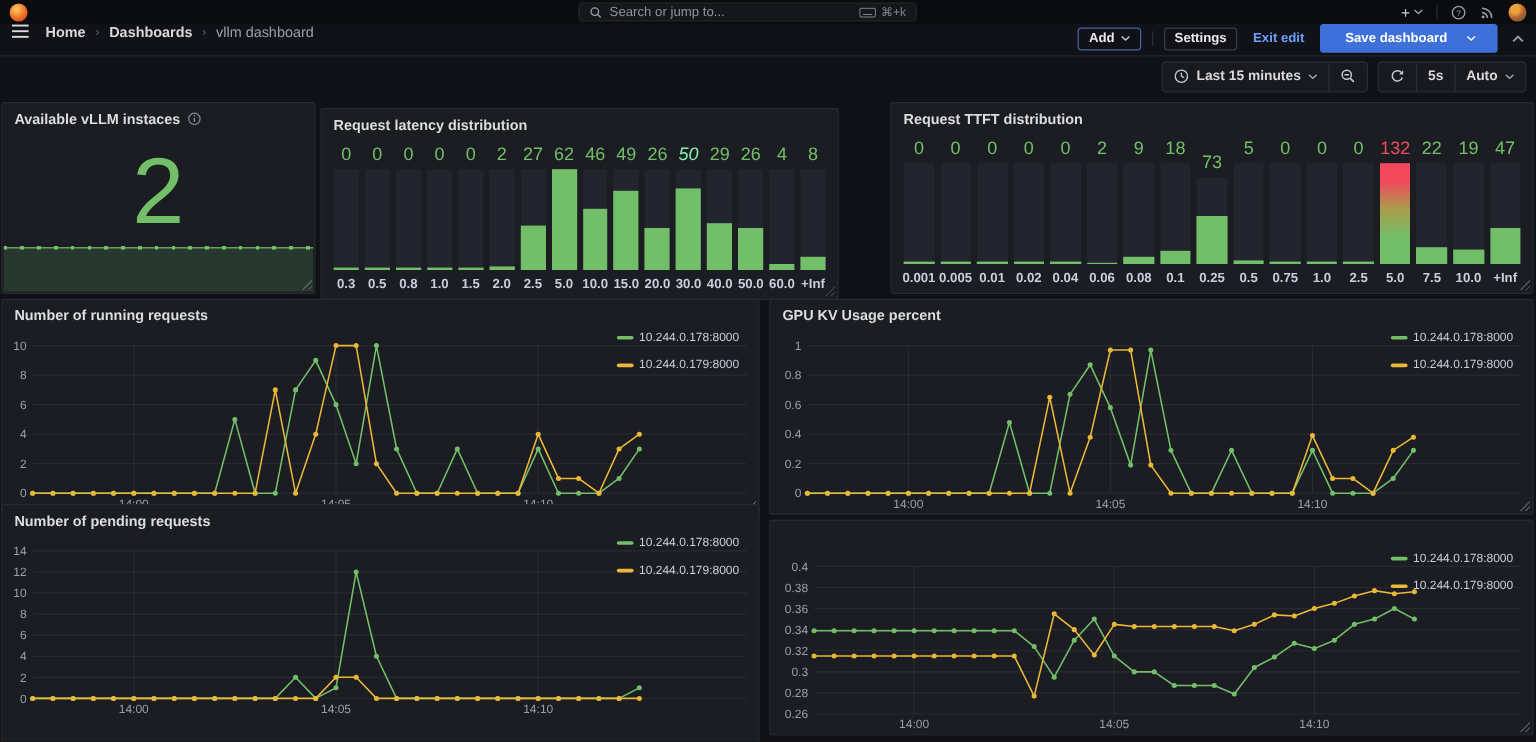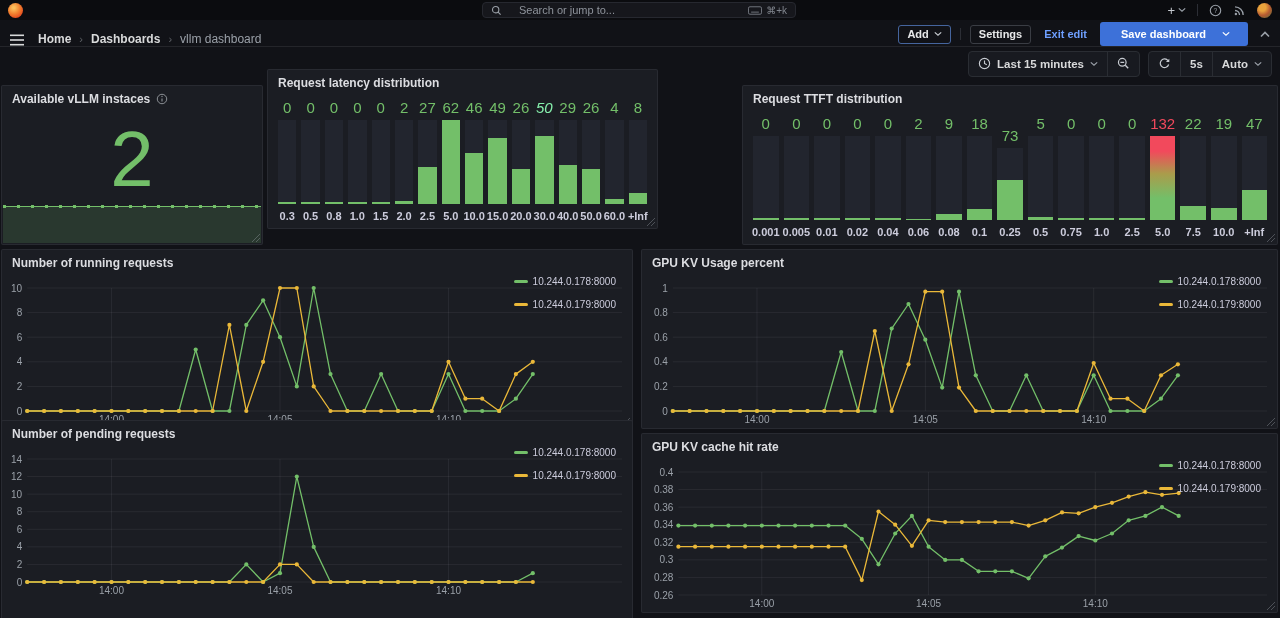--- a/index.html
+++ b/index.html
@@ -4,34 +4,34 @@
 <style>
   html,body{margin:0;padding:0;background:#111217;}
   body{width:1280px;height:618px;position:relative;overflow:hidden;
        font-family:"Liberation Sans",sans-serif;color:#d8d9da;}
   svg{display:block}
   
   .topbar{position:absolute;left:0;top:0;right:0;height:20px;background:#0b0c0f;
           display:flex;align-items:center;padding:0 8px;box-sizing:border-box;z-index:6}
   .logo{width:15px;height:15px;border-radius:50%;
         background:radial-gradient(circle at 38% 32%,#fcbf5c 8%,#f07f2e 45%,#e3481f 78%,#b52e18 100%);}
-  .searchbox{position:absolute;left:482px;top:2px;width:314px;height:16px;background:#16171c;
-             border:1px solid #26282f;border-radius:4px;display:flex;align-items:center;gap:17px;
+  .searchbox{position:absolute;left:482px;top:2px;width:282px;height:16px;background:#16171c;
+             border:1px solid #26282f;border-radius:4px;display:flex;align-items:center;gap:6px;
              padding:0 8px;box-sizing:border-box;cursor:pointer}
   .search-ph{font-size:11px;color:#8e939b;flex:1;white-space:nowrap}
   .kbd{display:flex;align-items:center;gap:4px;font-size:10px;color:#81868e;white-space:nowrap}
   .top-right{margin-left:auto;display:flex;align-items:center;gap:11px}
   .plusbtn{display:flex;align-items:center;gap:3px;color:#c7cbd1;font-size:13px;line-height:1;cursor:pointer}
   .vdiv{width:1px;height:12px;background:#2c2e35}
   .icbtn{color:#9aa0a8;display:flex;align-items:center;cursor:pointer}
   .avatar{width:15px;height:15px;border-radius:50%;
           background:radial-gradient(circle at 35% 30%,#e8a33d 0 25%,#b55a30 55%,#55703a 100%);}
   
   .navbar2{position:absolute;left:0;top:20px;right:0;height:27px;background:#111217;
-           border-bottom:1px solid rgba(204,204,220,0.1);display:flex;align-items:flex-end;
+           border-bottom:1px solid rgba(204,204,220,0.1);display:flex;align-items:flex-start;
            padding:0 10px;box-sizing:border-box;z-index:5}
   .burger{margin-right:14px;display:flex;align-items:center;cursor:pointer}
   .crumbs{display:flex;align-items:center;gap:8px;font-size:12px}
   .crumb{font-weight:700;color:#d8d9da;cursor:pointer}
   .crumb.current{font-weight:400;color:#9aa0a8}
   .crumb-sep{color:#5d6065;font-size:11px}
   .edit-actions{margin-left:auto;display:flex;align-items:center;gap:9px}
   .btn{height:19px;display:flex;align-items:center;font-size:11px;border-radius:3px;
        padding:8px 8px;box-sizing:border-box;cursor:pointer;white-space:nowrap}
   .btn-add{border:1px solid #45659e;gap:5px;color:#e8e9ea;font-weight:700}
@@ -224,21 +224,21 @@
           <line x1="8" y1="7.2" x2="8" y2="11.2" stroke="#8e9297" stroke-width="1.5"></line>
           <circle cx="8" cy="4.7" r="0.9" fill="#8e9297"></circle>
         </svg>
       </span>
     </div>
     <div class="stat-value">2</div>
     <div class="stat-spark"></div>
     <div class="rh"></div>
   </section>
 
-  <section class="panel" style="left:267px;top:69px;width:391px;height:160px">
+  <section class="panel" style="left:267px;top:90px;width:432px;height:160px">
     <div class="panel-header">
       <span class="panel-title">Request latency distribution</span>
     </div>
     <div class="bg-wrap">
         <div class="bg-slot">
           <div class="bg-val" style="color: rgb(115, 191, 105);">0</div>
           <div class="bg-track">
             <div class="bg-fill" style="height: 2px; background: rgb(115, 191, 105);"></div>
           </div>
           <div class="bg-label">0.3</div>
@@ -787,23 +787,20 @@
       </div>
       <div class="legend-item">
         <span class="swatch yellow"></span>
         <span>10.244.0.179:8000</span>
       </div>
     </div>
     <div class="rh"></div>
   </section>
 
   <section class="panel" style="left:641px;top:433px;width:637px;height:180px">
-    <div class="panel-header">
-      <span class="panel-title">GPU KV cache hit rate</span>
-    </div>
     <div class="ts-plot">
         <svg width="627" height="150">
           <line x1="32.4" y1="135" x2="621" y2="135" stroke="rgba(204,204,220,0.08)" stroke-width="1"></line>
           <text x="27.4" y="138.5" text-anchor="end" class="axis">0.26</text>
           <line x1="32.4" y1="117.4285714285714" x2="621" y2="117.4285714285714" stroke="rgba(204,204,220,0.08)" stroke-width="1"></line>
           <text x="27.4" y="120.9285714285714" text-anchor="end" class="axis">0.28</text>
           <line x1="32.4" y1="99.85714285714288" x2="621" y2="99.85714285714288" stroke="rgba(204,204,220,0.08)" stroke-width="1"></line>
           <text x="27.4" y="103.35714285714288" text-anchor="end" class="axis">0.3</text>
           <line x1="32.4" y1="82.28571428571429" x2="621" y2="82.28571428571429" stroke="rgba(204,204,220,0.08)" stroke-width="1"></line>
           <text x="27.4" y="85.78571428571429" text-anchor="end" class="axis">0.32</text>

